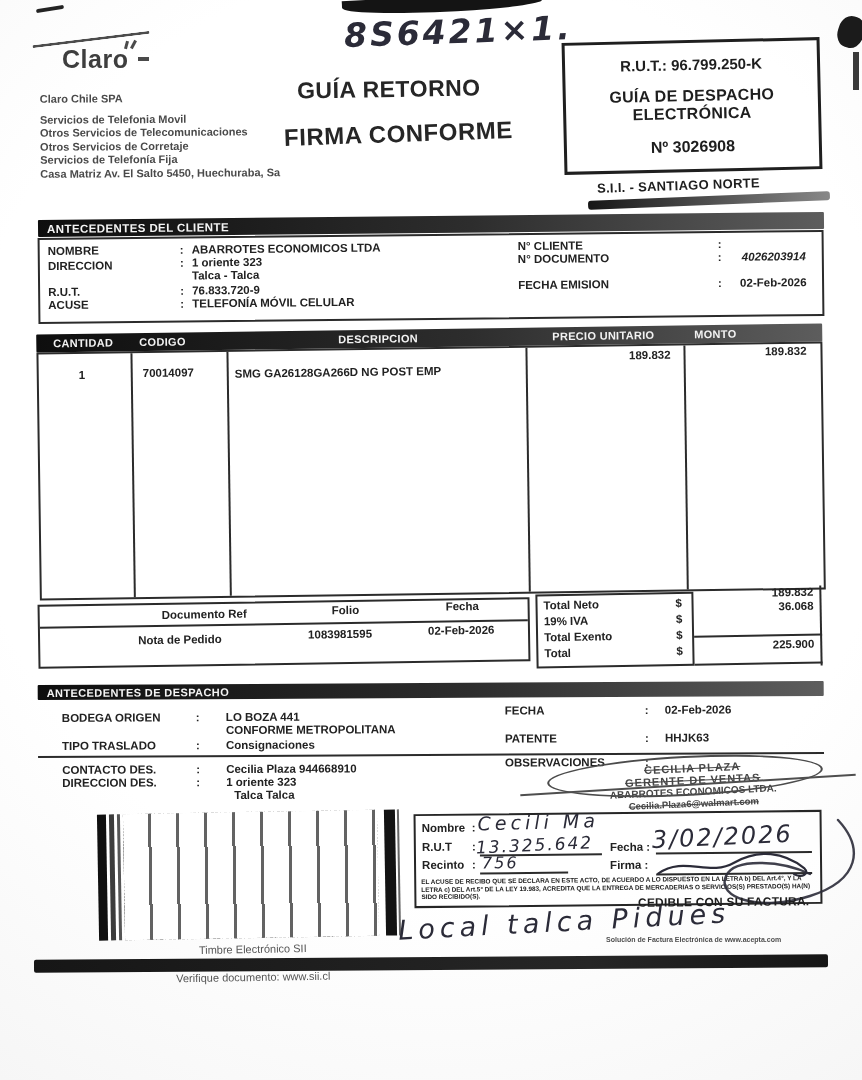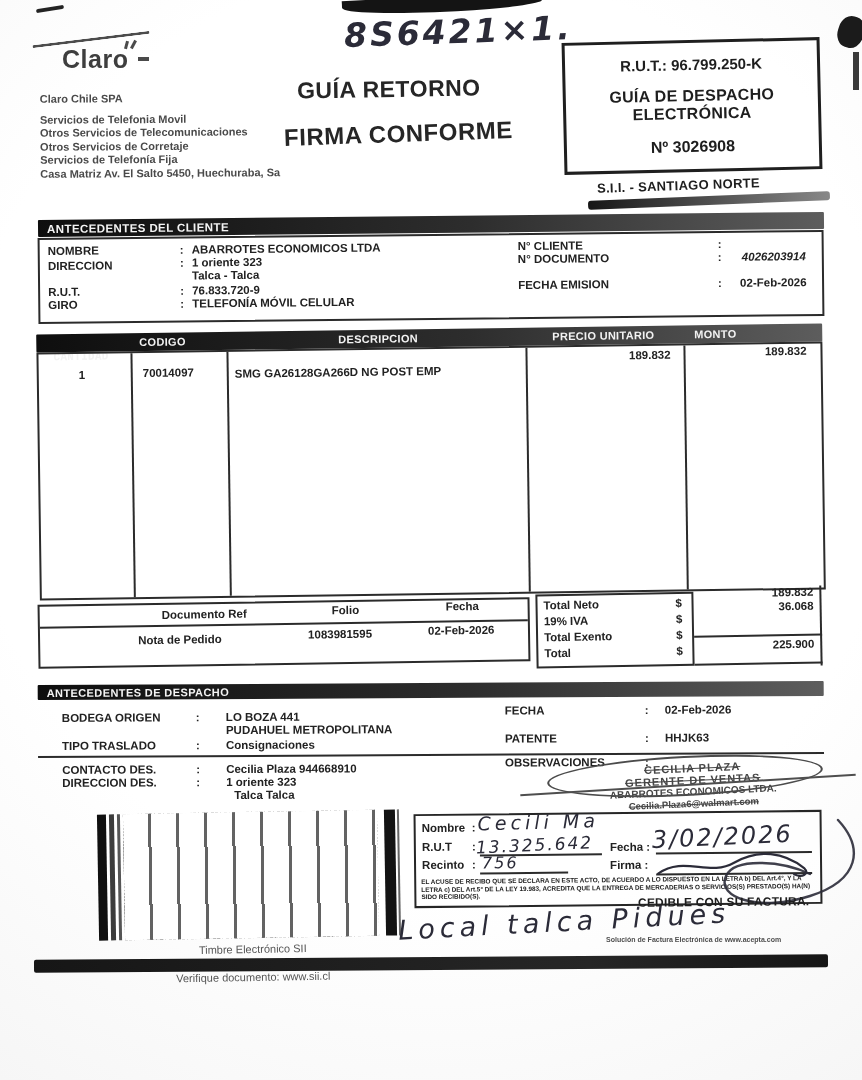--- a/index.html
+++ b/index.html
@@ -78,36 +78,36 @@
     <span class="lbl" style="left:8px;top:5px;">NOMBRE</span>
     <span class="col" style="left:140px;top:5px;">:</span>
     <span class="val" style="left:152px;top:5px;">ABARROTES ECONOMICOS LTDA</span>
     <span class="lbl" style="left:8px;top:20px;">DIRECCION</span>
     <span class="col" style="left:140px;top:18px;">:</span>
     <span class="val" style="left:152px;top:18px;">1 oriente 323</span>
     <span class="val" style="left:152px;top:31px;">Talca -  Talca</span>
     <span class="lbl" style="left:8px;top:46px;">R.U.T.</span>
     <span class="col" style="left:140px;top:46px;">:</span>
     <span class="val" style="left:152px;top:46px;">76.833.720-9</span>
-    <span class="lbl" style="left:8px;top:59px;">GIRO</span>
+    <span class="lbl" style="left:8px;top:59px;">ACUSE</span>
     <span class="col" style="left:140px;top:59px;">:</span>
     <span class="val" style="left:152px;top:59px;">TELEFONÍA MÓVIL CELULAR</span>
     <span class="lbl" style="left:478px;top:5px;">N° CLIENTE</span>
     <span class="col" style="left:678px;top:5px;">:</span>
     <span class="lbl" style="left:478px;top:18px;text-align:right;">N° DOCUMENTO</span>
     <span class="col" style="left:678px;top:18px;">:</span>
     <span class="val" style="left:702px;top:18px;font-style:italic;">4026203914</span>
     <span class="lbl" style="left:478px;top:44px;">FECHA EMISION</span>
     <span class="col" style="left:678px;top:44px;">:</span>
     <span class="val" style="left:700px;top:44px;">02-Feb-2026</span>
   </div>
 
   <div class="abs" style="left:38px;top:329px;width:786px;height:266px;transform:rotate(-0.8deg);">
     <div class="bar" style="position:relative;width:786px;height:18px;padding-left:0;">
-      <span class="th" style="left:17px;top:17px;font-family:Liberation Mono, monospace;">CANTIDAD</span>
+      <span class="th" style="left:17px;top:3px;">CANTIDAD</span>
       <span class="th" style="left:103px;top:3px;">CODIGO</span>
       <span class="th" style="left:302px;top:3px;">DESCRIPCION</span>
       <span class="th" style="left:516px;top:3px;">PRECIO UNITARIO</span>
       <span class="th" style="left:658px;top:3px;">MONTO</span>
     </div>
     <div class="bx" style="position:relative;width:786px;height:248px;">
       <div class="vline" style="left:92px;top:0;height:244px;"></div>
       <div class="vline" style="left:188px;top:0;height:244px;"></div>
       <div class="vline" style="left:487px;top:0;height:244px;"></div>
       <div class="vline" style="left:645px;top:0;height:244px;"></div>
@@ -149,21 +149,21 @@
     <div class="hline" style="left:158px;top:76px;width:128px;"></div>
   </div>
 
   <div class="abs" style="left:38px;top:683px;width:786px;height:130px;transform:rotate(-0.3deg);">
     <div class="bar" style="position:relative;width:786px;height:15px;">
       <span style="font-size:11px;">ANTECEDENTES DE DESPACHO</span>
     </div>
     <span class="lbl" style="left:24px;top:27px;">BODEGA ORIGEN</span>
     <span class="col" style="left:158px;top:27px;">:</span>
     <span class="val" style="left:188px;top:27px;">LO BOZA 441</span>
-    <span class="val" style="left:188px;top:40px;">PUDAHUEL  METROPOLITANA</span>
+    <span class="val" style="left:188px;top:40px;">CONFORME  METROPOLITANA</span>
     <span class="lbl" style="left:24px;top:55px;">TIPO TRASLADO</span>
     <span class="col" style="left:158px;top:55px;">:</span>
     <span class="val" style="left:188px;top:55px;">Consignaciones</span>
     <div class="hline" style="left:0;top:71px;width:786px;"></div>
     <span class="lbl" style="left:24px;top:79px;">CONTACTO DES.</span>
     <span class="col" style="left:158px;top:79px;">:</span>
     <span class="val" style="left:188px;top:79px;">Cecilia Plaza 944668910</span>
     <span class="lbl" style="left:24px;top:92px;">DIRECCION DES.</span>
     <span class="col" style="left:158px;top:92px;">:</span>
     <span class="val" style="left:188px;top:92px;">1 oriente 323</span>

